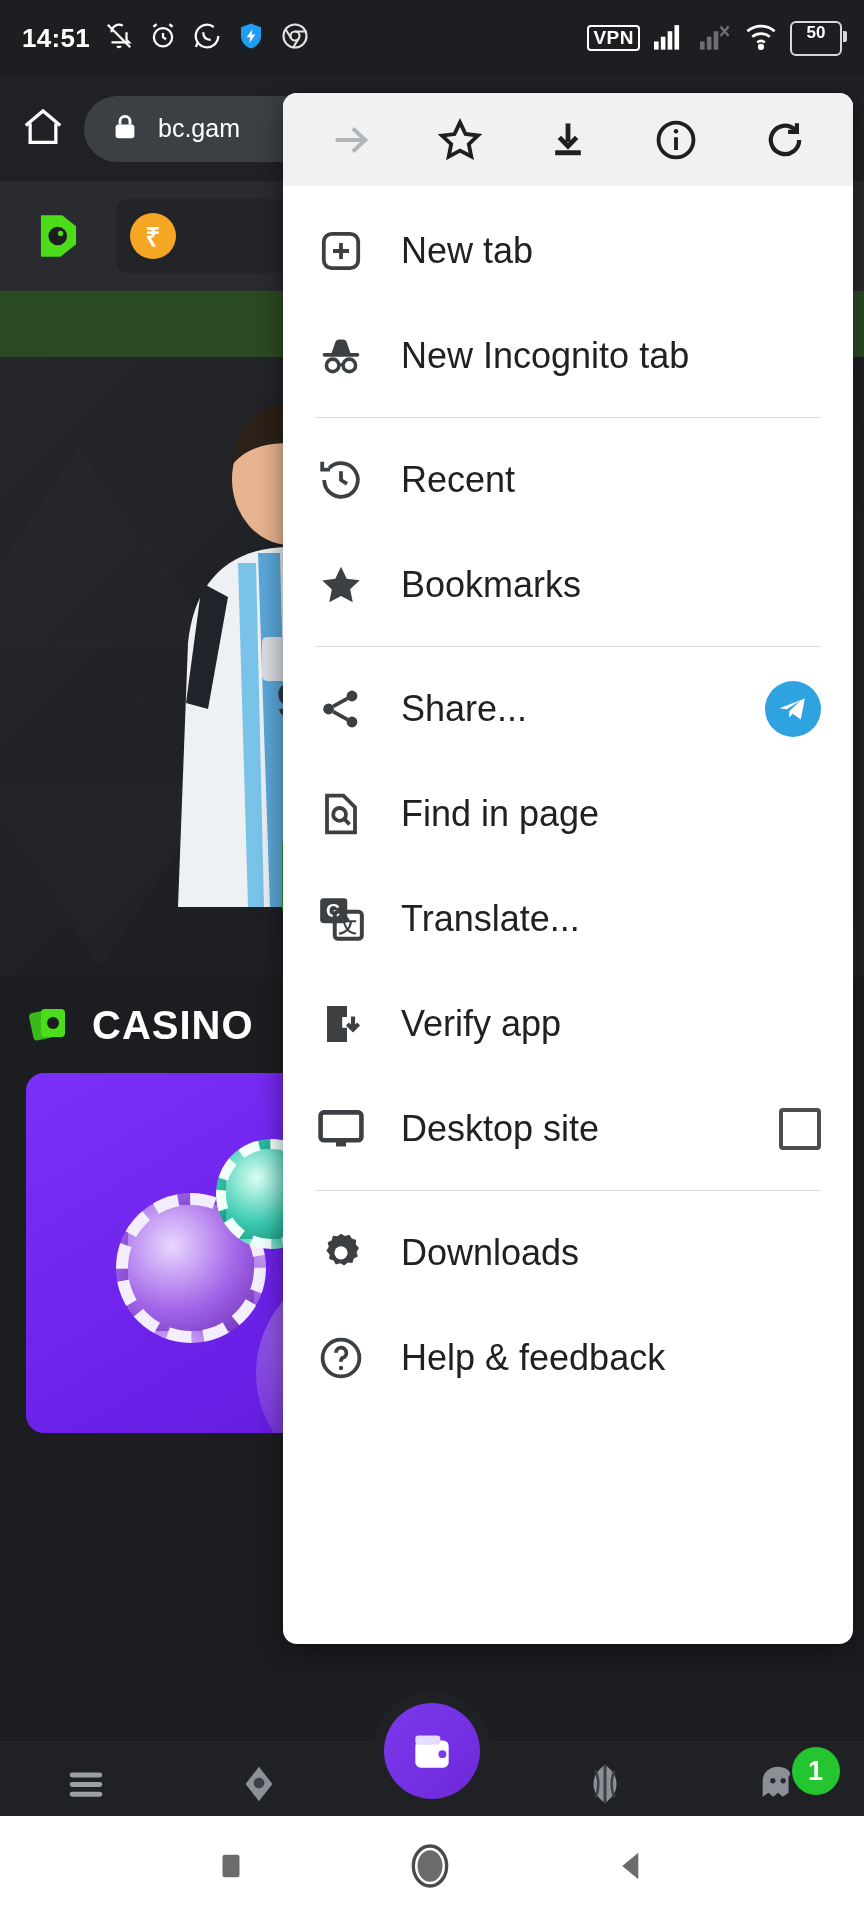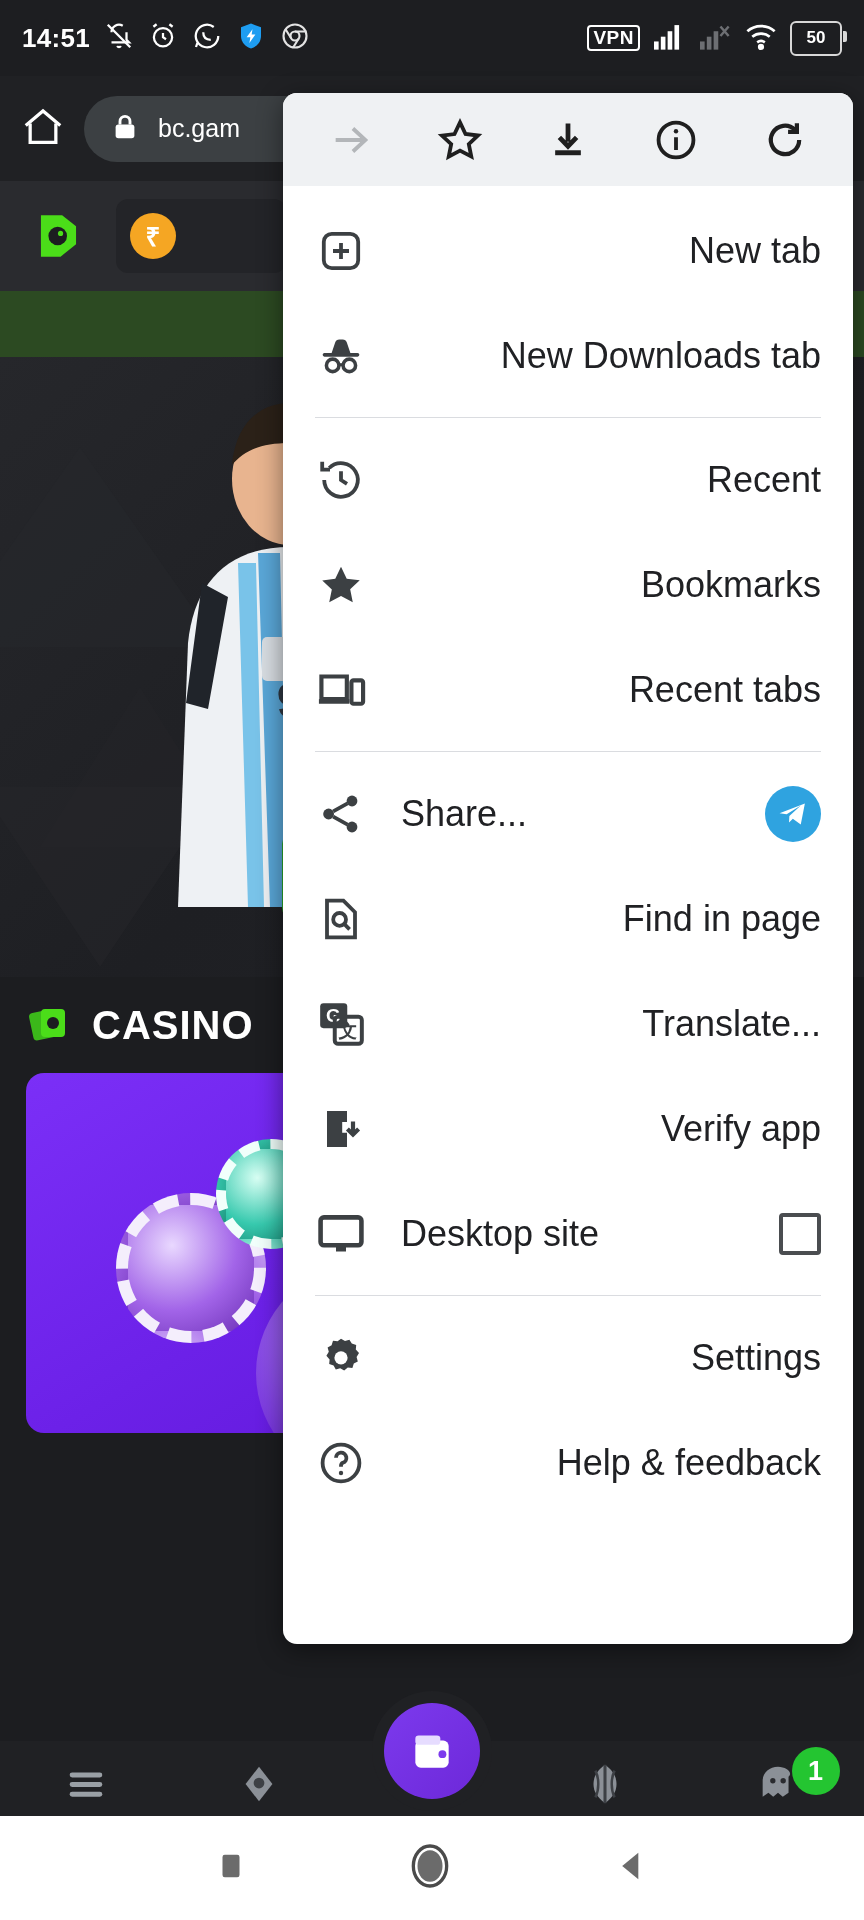--- a/index.html
+++ b/index.html
@@ -11,21 +11,21 @@
   
   .statusbar { position:absolute; left:0; top:0; width:864px; height:76px;
     background:#1d1e21; display:flex; align-items:center; padding:0 22px; }
   .sb-left { display:flex; align-items:center; gap:14px; }
   .sb-time { color:#fff; font-size:26px; font-weight:600; letter-spacing:.3px; }
   .sb-right { margin-left:auto; display:flex; align-items:center; gap:12px; }
   .sb-ico { display:block; }
   .vpn-badge { border:2.5px solid #fff; border-radius:4px; color:#fff;
     font-size:19px; font-weight:700; padding:1px 4px; line-height:1.05; letter-spacing:.5px; }
   .batt { position:relative; width:52px; height:35px; border:2.5px solid #d8d8d8;
-    border-radius:6px; display:flex; align-items:center; justify-content:center; }
+    border-radius:6px; display:flex; align-items:flex-start; justify-content:center; }
   .batt:after { content:""; position:absolute; right:-7px; top:8px; width:4px; height:11px;
     background:#d8d8d8; border-radius:0 2px 2px 0; }
   .batt span { color:#fff; font-size:17px; font-weight:700; }
 
   
   .urlbar { position:absolute; left:0; top:76px; width:864px; height:105px;
     background:#202124; display:flex; align-items:center; padding:0 20px; gap:18px; }
   .omnibox { flex:1; height:66px; background:#3c4043; border-radius:33px;
     display:flex; align-items:center; padding:0 26px; gap:18px; overflow:hidden; }
   .omnibox .url { color:#fff; font-size:25px; white-space:nowrap; }
@@ -103,21 +103,21 @@
     background:#fff; display:flex; align-items:center; justify-content:center; gap:160px; }
 
   
   .menu { position:absolute; left:283px; top:93px; width:570px; height:1551px;
     background:#fff; border-radius:14px; box-shadow:0 6px 26px rgba(0,0,0,.45);
     overflow:hidden; }
   .menu-top { height:93px; background:#eff1f3; display:flex; align-items:center;
     justify-content:space-around; padding:0 14px; }
   .menu-top .mt-btn { width:72px; height:72px; display:flex; align-items:center; justify-content:center; }
   .menu-list { padding:12px 0 0; }
-  .mrow { height:105px; display:flex; align-items:center; padding:0 32px; gap:34px;justify-content:space-between; }
+  .mrow { height:105px; display:flex; align-items:center; padding:0 32px; gap:34px; }
   .mrow .mi { width:52px; height:52px; display:flex; align-items:center; justify-content:center; flex:0 0 52px; }
   .mrow .ml { color:#202124; font-size:36px; white-space:nowrap; }
   .mrow .right { margin-left:auto; display:flex; align-items:center; }
   .sep { height:1px; background:#dadce0; margin:9px 32px; }
   .tg { width:56px; height:56px; border-radius:50%; background:#2fa3e0;
     display:flex; align-items:center; justify-content:center; }
   .cbox { width:42px; height:42px; border:4px solid #4a4d50; border-radius:4px; }
 </style>
 </head>
 <body>
@@ -374,21 +374,21 @@
       <div class="mrow">
         <span class="mi">
           <svg width="50" height="50" viewBox="0 0 24 24">
             <path d="M7.5 10.5l1.7-5c.3-.9 1-1.4 2-1.4h1.6c1 0 1.7.5 2 1.4l1.7 5z" fill="#3c4043"></path>
             <rect x="3.2" y="10.6" width="17.6" height="1.7" rx=".85" fill="#3c4043"></rect>
             <circle cx="8" cy="16.5" r="3" fill="none" stroke="#3c4043" stroke-width="1.7"></circle>
             <circle cx="16" cy="16.5" r="3" fill="none" stroke="#3c4043" stroke-width="1.7"></circle>
             <path d="M11 16.2h2" stroke="#3c4043" stroke-width="1.5"></path>
           </svg>
           </span>
-        <span class="ml">New Downloads tab</span>
+        <span class="ml">New Incognito tab</span>
       </div>
 
       <div class="sep"></div>
 
       <div class="mrow">
         <span class="mi">
           <svg width="48" height="48" viewBox="0 0 24 24" fill="none" stroke="#3c4043" stroke-width="1.9">
             <path d="M3.6 12a8.4 8.4 0 1 0 2.5-6"></path>
               <path d="M2.6 2.9v3.9h3.9"></path>
               <path d="M12 7.6V12l3 1.9"></path>
@@ -400,30 +400,20 @@
 
       <div class="mrow">
         <span class="mi">
           <svg width="50" height="50" viewBox="0 0 24 24">
             <path d="M12 3.2l2.75 5.8 6.25.75-4.6 4.3 1.25 6.2L12 17.3l-5.65 3 1.25-6.2-4.6-4.3 6.25-.75z" fill="#3c4043"></path>
           </svg>
           </span>
         <span class="ml">Bookmarks</span>
       </div>
 
-      <div class="mrow">
-        <span class="mi">
-          <svg width="50" height="50" viewBox="0 0 24 24">
-            <path d="M2.6 5.5h12.2v10.8H2.6z" fill="none" stroke="#3c4043" stroke-width="2"></path>
-            <rect x="1.4" y="16.4" width="14.6" height="2.2" fill="#3c4043"></rect>
-            <rect x="17" y="7.4" width="5.6" height="11.2" rx="1" fill="none" stroke="#3c4043" stroke-width="2"></rect>
-          </svg>
-          </span>
-        <span class="ml">Recent tabs</span>
-      </div>
 
       <div class="sep"></div>
 
       <div class="mrow">
         <span class="mi">
           <svg width="48" height="48" viewBox="0 0 24 24">
             <circle cx="17.5" cy="5.5" r="2.7" fill="#3c4043"></circle>
               <circle cx="5.8" cy="12" r="2.7" fill="#3c4043"></circle>
             <circle cx="17.5" cy="18.5" r="2.7" fill="#3c4043"></circle>
             <path d="M8.1 10.7l7.2-4M8.1 13.3l7.2 4" stroke="#3c4043" stroke-width="1.9"></path>
@@ -487,21 +477,21 @@
 
       <div class="sep"></div>
 
       <div class="mrow">
         <span class="mi">
           <svg width="48" height="48" viewBox="0 0 24 24">
             <path d="M12 2.4l2 1.1 2.2-.6 1.2 1.9 2.2.7-.2 2.3 1.6 1.7-1.2 2 .6 2.2-2 1.1-.7 2.2-2.3-.2-1.8 1.5-2-1.2-2.2.6-1.1-2-2.2-.7.2-2.3-1.6-1.8 1.2-2-.6-2.2 2-1.1.7-2.2 2.3.2z" fill="#3c4043"></path>
             <circle cx="12" cy="11.9" r="3.3" fill="#fff"></circle>
           </svg>
           </span>
-        <span class="ml">Settings</span>
+        <span class="ml">Downloads</span>
       </div>
 
       <div class="mrow">
         <span class="mi">
           <svg width="48" height="48" viewBox="0 0 24 24" fill="none" stroke="#3c4043" stroke-width="1.9">
             <circle cx="12" cy="12" r="9.2"></circle>
             <path d="M9.5 9.4a2.6 2.6 0 1 1 3.4 2.5c-.6.3-.9.8-.9 1.5v.5"></path>
             <circle cx="12" cy="17" r="1.1" fill="#3c4043" stroke="none"></circle>
           </svg>
           </span>

